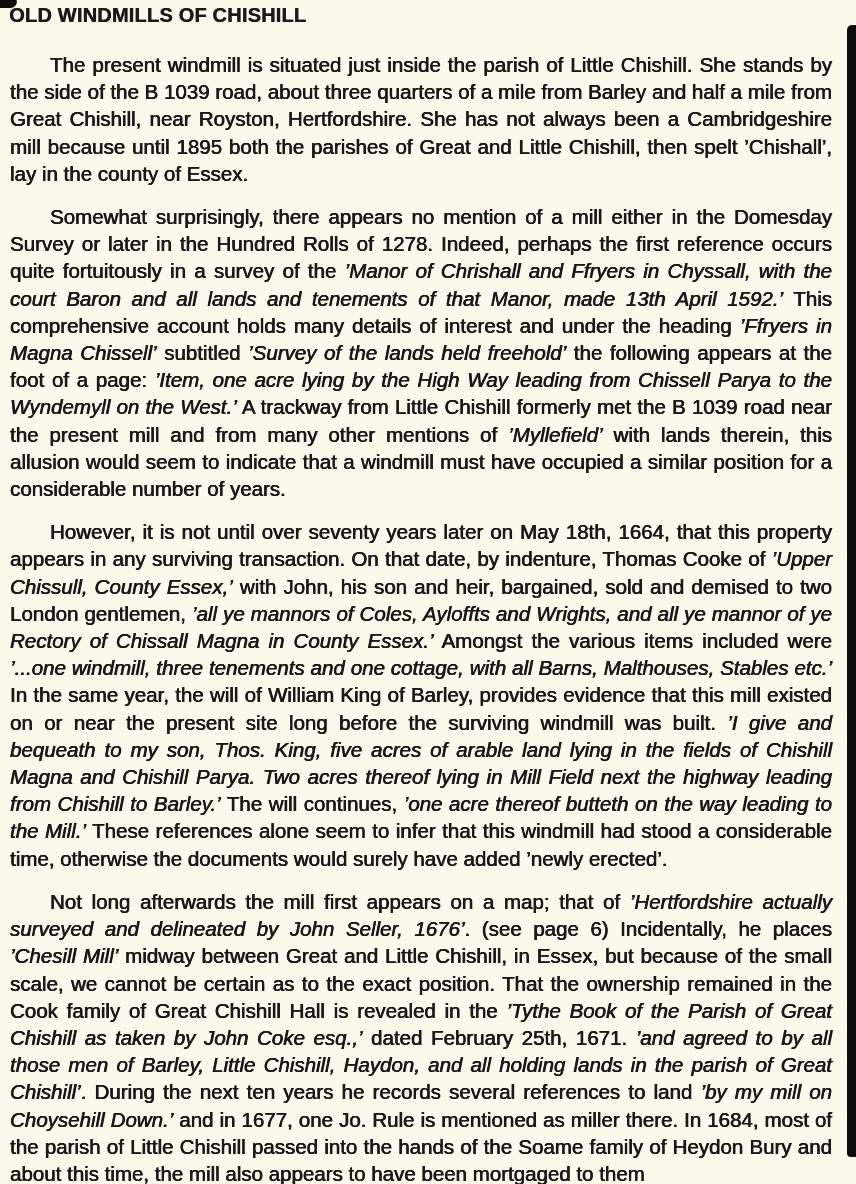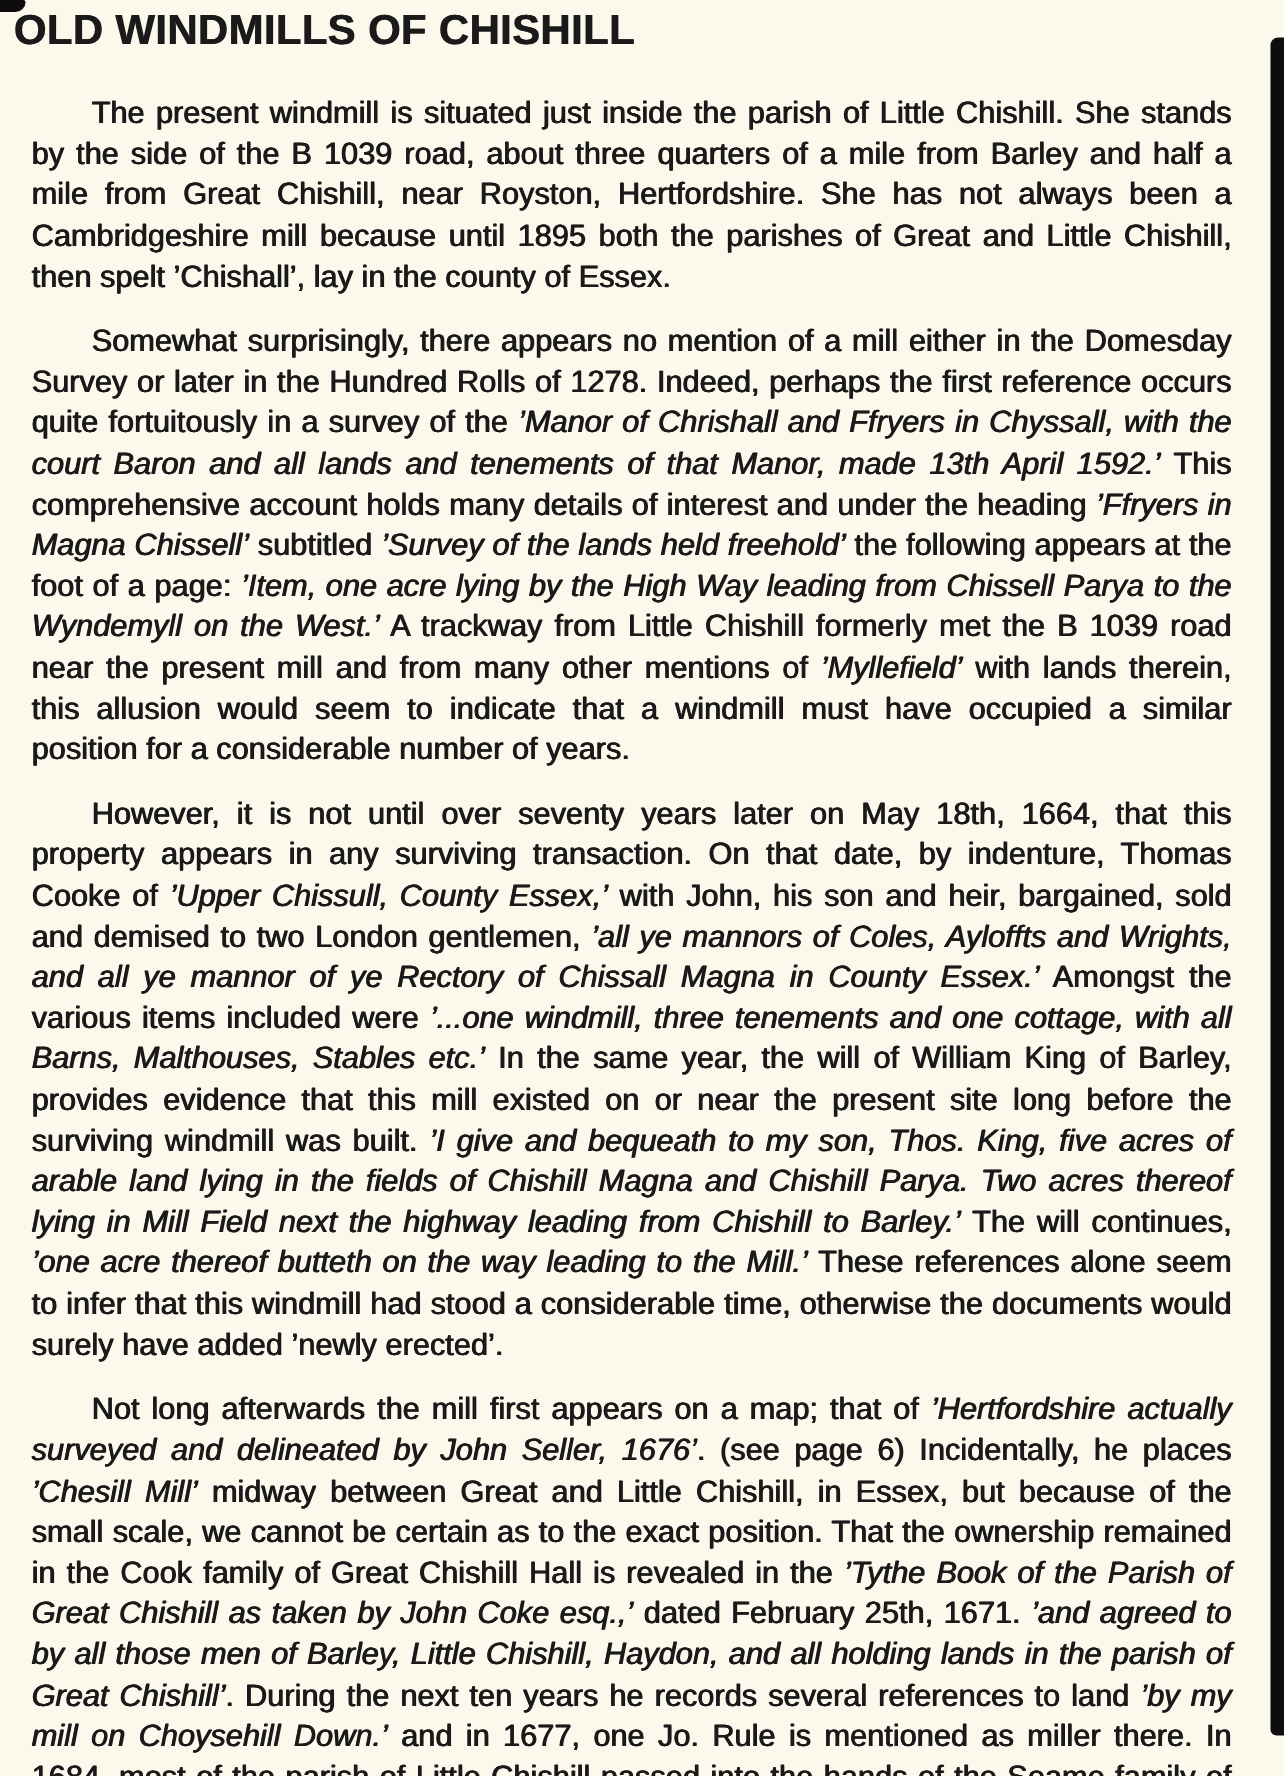--- a/index.html
+++ b/index.html
@@ -39,41 +39,41 @@
     width: 9px;
     height: 1132px;
     background: var(--artifact);
     border-radius: 5px 0 0 4px;
   }
   .title {
     position: absolute;
     left: 9px;
     top: 4px;
     margin: 0;
-    font-size: 28px;
+    font-size: 20px;
     font-weight: bold;
     letter-spacing: 0.2px;
     color: var(--ink);
     text-shadow: 0.5px 0 0 currentColor;
     white-space: nowrap;
   }
   .body-text {
     position: absolute;
     left: 9px;
     top: 50px;
     width: 824px;
     color: var(--ink);
     font-size: 20.5px;
     line-height: 27.2px;
     text-align: justify;
     
     text-shadow: 0.45px 0 0 currentColor, -0.2px 0 0 currentColor;
   }
   .para {
-    margin: 12px;
+    margin: 1px;
     text-indent: 40px;
   }
   .para + .para {
     margin-top: 16px;
   }
   .para em {
   }
 </style>
 </head>
 <body>

